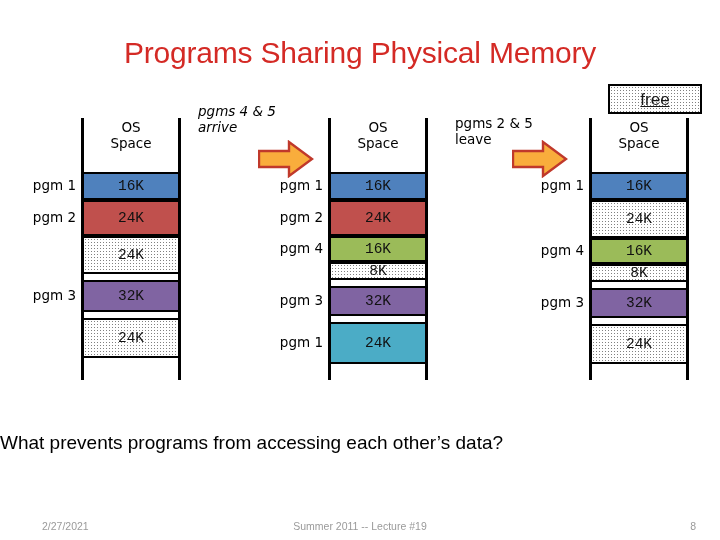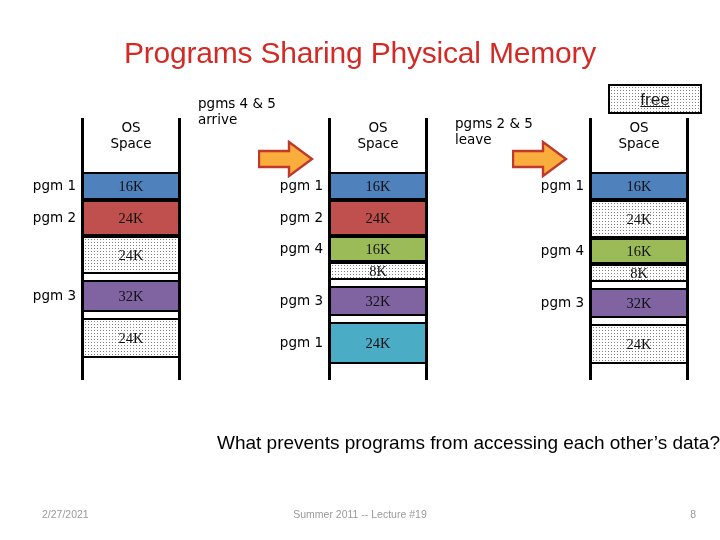--- a/index.html
+++ b/index.html
@@ -116,21 +116,21 @@
     position: absolute;
     left: 0;
     right: 0;
     box-sizing: border-box;
     border-top: 2px solid #000000;
     border-bottom: 2px solid #000000;
   }
   .mem-cell .size-label {
     position: relative;
     z-index: 2;
-    font-family: Liberation Serif, serif;
+    font-family: Liberation Mono, monospace;
     font-size: 14.5px;
     color: #111111;
     line-height: 1;
   }
   .mem-cell.free .fill {
     background-color: #ffffff;
     background-image: radial-gradient(#808080 0.6px, transparent 0.7px);
     background-size: 3px 3px;
   }
 
@@ -149,31 +149,31 @@
   .arrow {
     position: absolute;
   }
 
   
   #bottom-question {
     position: absolute;
     left: 0;
     top: 432px;
     width: 720px;
-    text-align: right;
+    text-align: left;
     font-family: "Liberation Sans", sans-serif;
     font-size: 19px;
     color: #000000;
     white-space: nowrap;
   }
 
   
   .footer {
     position: absolute;
-    top: 508px;
+    top: 520px;
     font-family: "Liberation Sans", sans-serif;
     font-size: 10.5px;
     color: #9a9a9a;
   }
   #footer-date   { left: 42px; }
   #footer-center { left: 0; width: 720px; text-align: center; }
   #footer-page   { right: 24px; text-align: right; }
 </style>
 </head>
 <body>
@@ -207,21 +207,21 @@
       </div>
       <div class="mem-cell" style="top: 274px; height: 44px;">
         <div class="fill" style="top: 6px; bottom: 6px; background-color: rgb(128, 100, 162);"></div>
         <span class="size-label">32K</span>
       </div>
       <div class="mem-cell free" style="top: 318px; height: 40px;">
         <div class="fill" style="top: 0px; bottom: 0px;"></div>
         <span class="size-label">24K</span>
       </div>
     </div>
-    <div class="caption" style="left: 198px; top: 96px;">pgms 4 &amp; 5
+    <div class="caption" style="left: 198px; top: 104px; font-style: italic;">pgms 4 &amp; 5
 arrive</div>
     <div class="pgm-label" style="width: 70px; left: 253px; top: 178px;">pgm 1</div>
     <div class="pgm-label" style="width: 70px; left: 253px; top: 210px;">pgm 2</div>
     <div class="pgm-label" style="width: 70px; left: 253px; top: 241px;">pgm 4</div>
     <div class="pgm-label" style="width: 70px; left: 253px; top: 293px;">pgm 3</div>
     <div class="pgm-label" style="width: 70px; left: 253px; top: 335px;">pgm 1</div>
     <div class="mem-col" style="left: 331px; top: 0px;">
       <div class="rail left" style="top: 118px; height: 262px;"></div>
       <div class="rail right" style="top: 118px; height: 262px;"></div>
       <div class="mem-header" style="top: 118px; height: 54px;">OS

